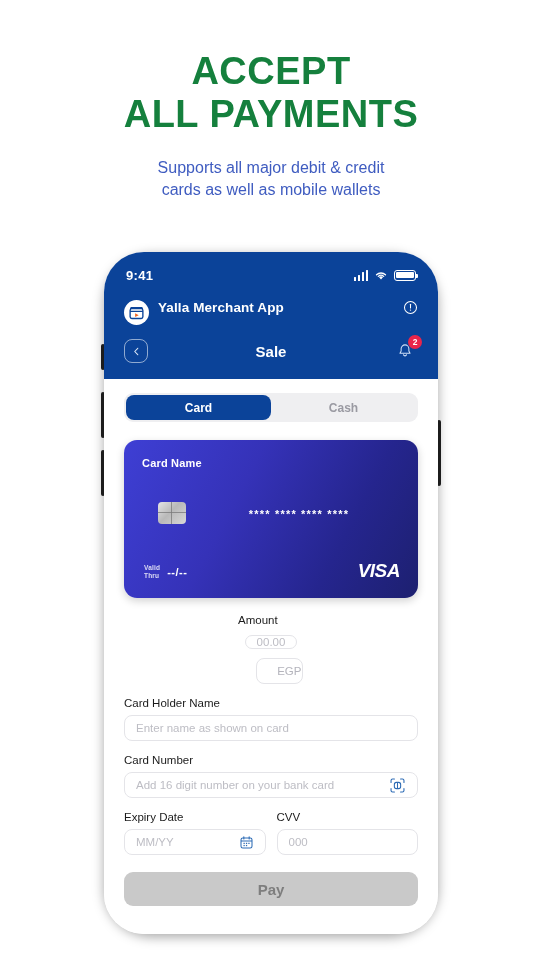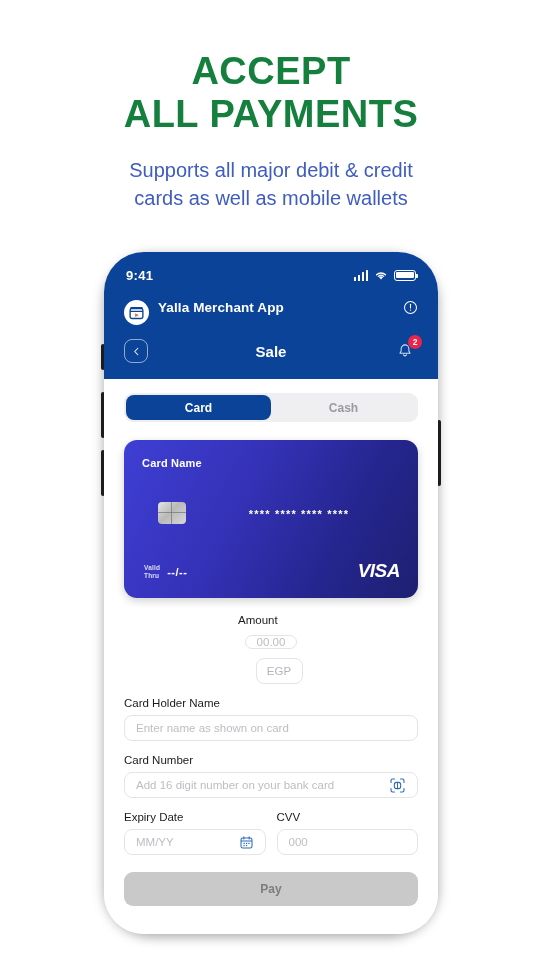--- a/index.html
+++ b/index.html
@@ -30,21 +30,21 @@
   .headline {
     font-size: 38px;
     font-weight: bold;
     color: #15803d;
     letter-spacing: 0.5px;
     line-height: 1.12;
   }
   .headline .l2 { display: block; }
   .subhead {
     margin-top: 22px;
-    font-size: 20px;
+    font-size: 16px;
     color: #3F5CC0;
     line-height: 1.38;
     font-weight: 400;
   }
   .subhead .s2 { display: block; }
 
   
   .phone {
     position: absolute;
     left: 104px;
@@ -313,21 +313,21 @@
     display: flex;
     align-items: center;
     padding: 0 11px;
     font-size: 11.5px;
     color: #BDBDC4;
     background: #ffffff;
   }
   .field.amount-input { flex: 1; }
   .field.currency {
     width: 47px;
-    justify-content: center;
+    justify-content: flex-end;
     flex: 0 0 auto;
     padding: 0;
     color: #B4B4BC;
     margin-left: 16px;
   }
   .field-label {
     font-size: 11.5px;
     color: #1b1b1b;
     margin: 13px 0 6px 0;
   }
@@ -343,21 +343,21 @@
 
   .pay-btn {
     margin-top: 17px;
     height: 34px;
     border-radius: 9px;
     background: #C9C9C9;
     display: flex;
     align-items: center;
     justify-content: center;
     color: #7E7E7E;
-    font-size: 12px;
+    font-size: 15px;
     font-weight: bold;
     width: 100%;
     border: none;
     font-family: "Liberation Sans", sans-serif;
   }
 </style>
 </head>
 <body>
 
 <div class="page">

